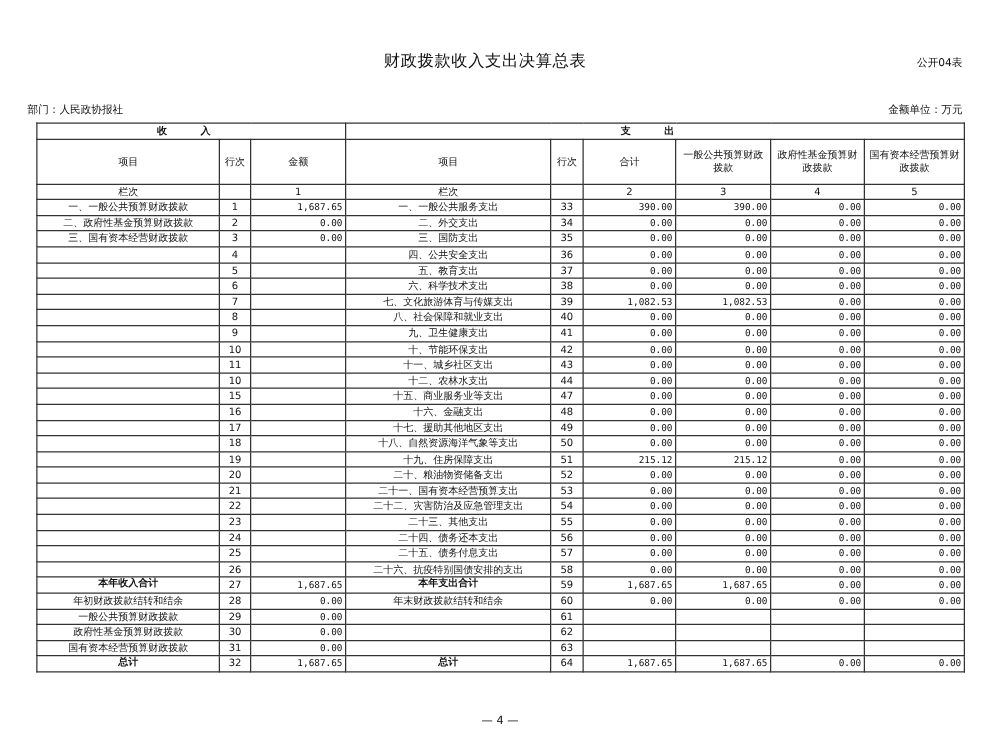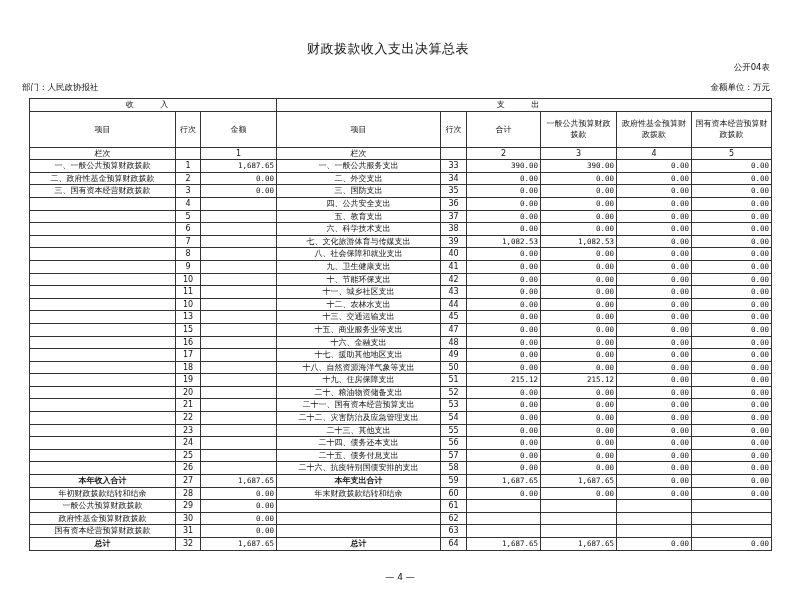--- a/index.html
+++ b/index.html
@@ -1,31 +1,31 @@
 <!DOCTYPE html>
 <html><head>
 <meta charset="utf-8">
 <style>
   html, body { margin: 0; padding: 0; background: #ffffff; }
   body { width: 800px; height: 593px; position: relative; overflow: hidden;
          font-family: "DejaVu Sans", sans-serif; color: #111; }
   .title { position: absolute; top: 40px; left: 0; width: 776px; text-align: center;
            font-size: 13px; letter-spacing: 0.5px; }
-  .form-no { position: absolute; top: 62px; right: 30px; font-size: 8.5px; text-align: center; }
+  .form-no { position: absolute; top: 45px; right: 30px; font-size: 8.5px; text-align: center; }
   .dept { position: absolute; top: 82px; left: 22px; font-size: 8.5px; }
   .unit { position: absolute; top: 82px; right: 30px; font-size: 8.5px; }
   table.report { position: absolute; top: 98px; left: 29px; border-collapse: collapse;
                  table-layout: fixed; font-size: 8px; }
   table.report td { border: 1px solid #333; padding: 0 2px; height: 11.6px; line-height: 11.6px;
                     white-space: nowrap; overflow: hidden; }
   td.c { text-align: center; }
   td.r { text-align: right; font-family: "DejaVu Sans Mono", monospace; font-size: 7.5px; }
   td.l { text-align: center; }
   td.b { font-weight: bold; font-family: Liberation Mono, monospace; }
-  tr.sec td { font-weight: normal; letter-spacing: 12px; margin-top: 44px; }
+  tr.sec td { font-weight: bold; letter-spacing: 12px; margin-top: 44px; }
   tr.hdr td { height: 35px; line-height: 11px; white-space: normal; text-align: center; }
   .page-no { position: absolute; top: 572px; left: 0; width: 800px; text-align: center; font-size: 9px; }
 </style>
 </head>
 <body>
 
 <div class="title">财政拨款收入支出决算总表</div>
 <div class="form-no">公开04表</div>
 <div class="dept">部门：人民政协报社</div>
 <div class="unit">金额单位：万元</div>
@@ -196,31 +196,20 @@
         <td class="r"></td>
         <td class="l">十二、农林水支出</td>
         <td class="c">44</td>
         <td class="r">0.00</td>
         <td class="r">0.00</td>
         <td class="r">0.00</td>
         <td class="r">0.00</td>
       </tr>
       <tr>
         <td class="l"></td>
-        <td class="c">13</td>
-        <td class="r"></td>
-        <td class="l">十三、交通运输支出</td>
-        <td class="c">45</td>
-        <td class="r">0.00</td>
-        <td class="r">0.00</td>
-        <td class="r">0.00</td>
-        <td class="r">0.00</td>
-      </tr>
-      <tr>
-        <td class="l"></td>
         <td class="c">15</td>
         <td class="r"></td>
         <td class="l">十五、商业服务业等支出</td>
         <td class="c">47</td>
         <td class="r">0.00</td>
         <td class="r">0.00</td>
         <td class="r">0.00</td>
         <td class="r">0.00</td>
       </tr>
       <tr>

